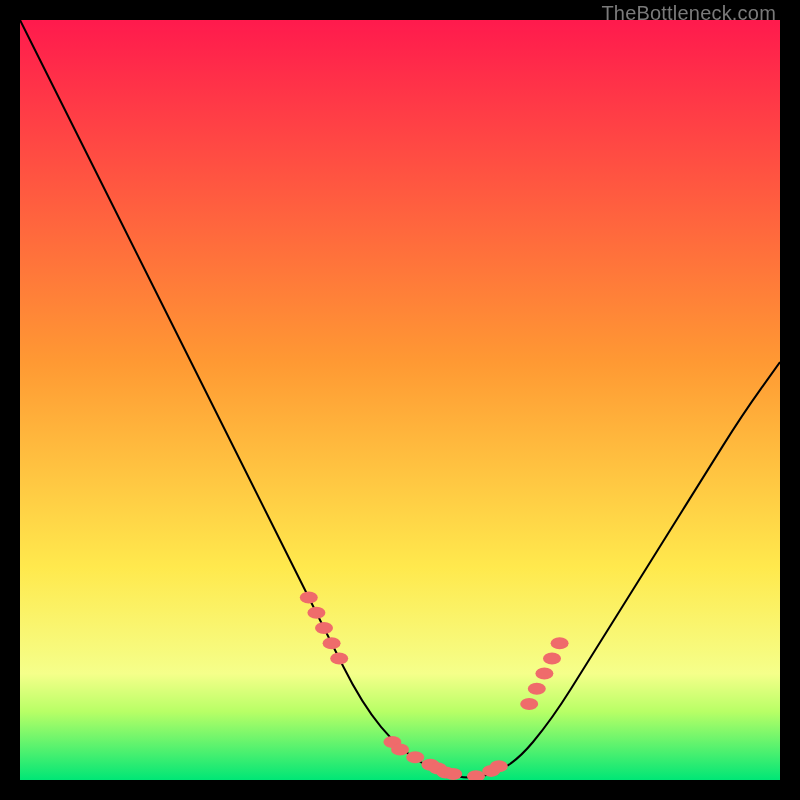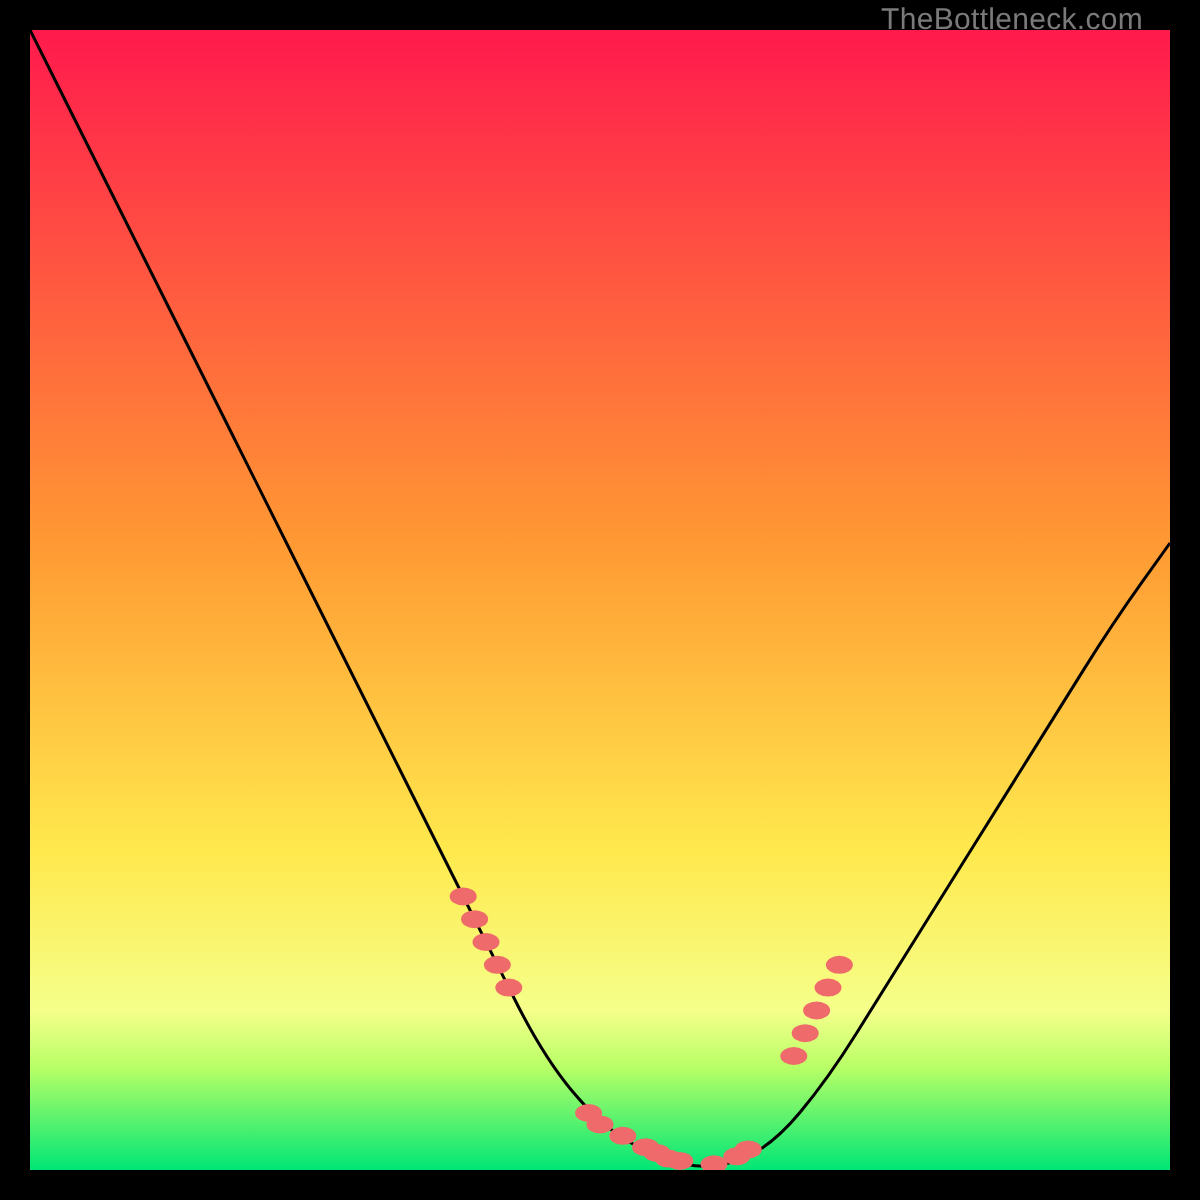--- a/index.html
+++ b/index.html
@@ -15,21 +15,21 @@
     position: absolute;
     left: 20px;
     top: 20px;
     width: 760px;
     height: 760px;
     background: #000;
   }
   .watermark {
     position: absolute;
     top: 2px;
-    right: 38px;
+    right: 24px;
     color: #7a7a7a;
     font-size: 20px;
     font-weight: 400;
     letter-spacing: 0.2px;
     z-index: 5;
     font-family: Arial, Helvetica, sans-serif;
   }
   svg.plot {
     position: absolute;
     left: 20px;

